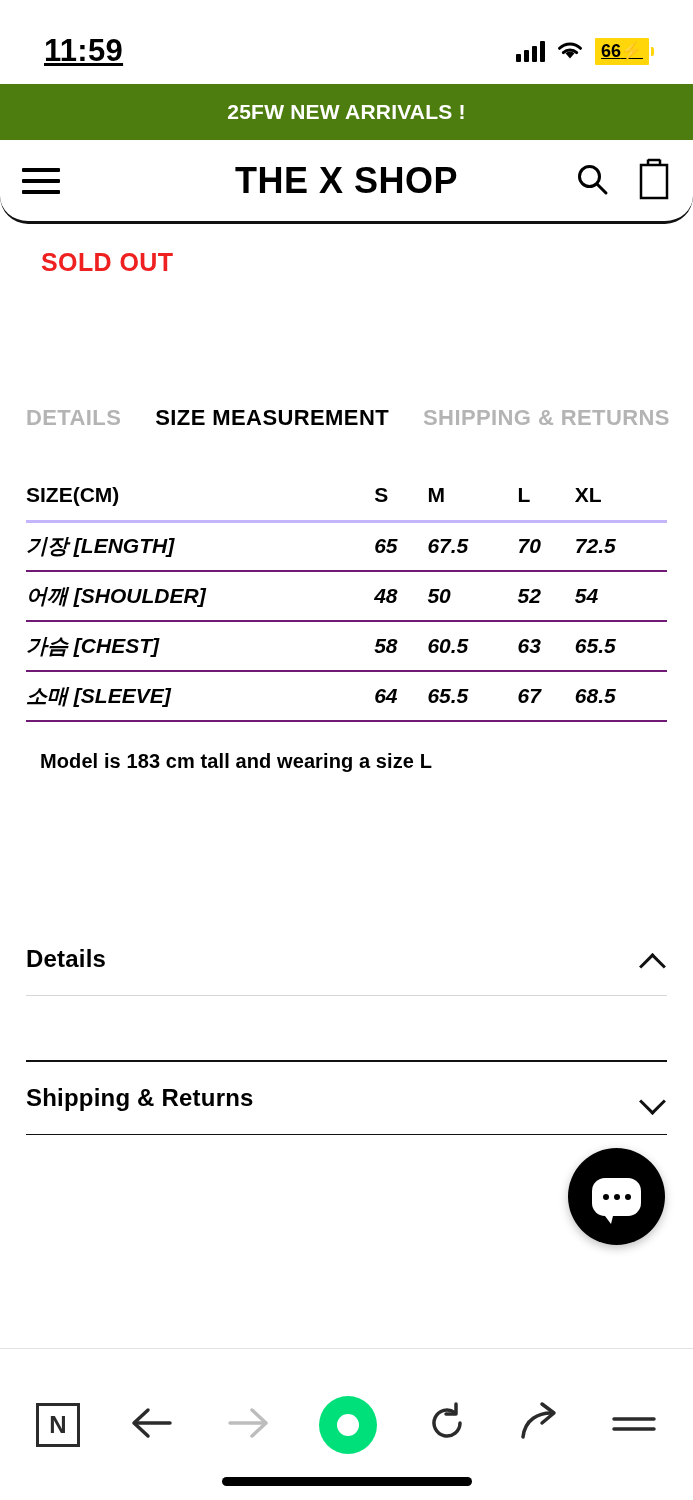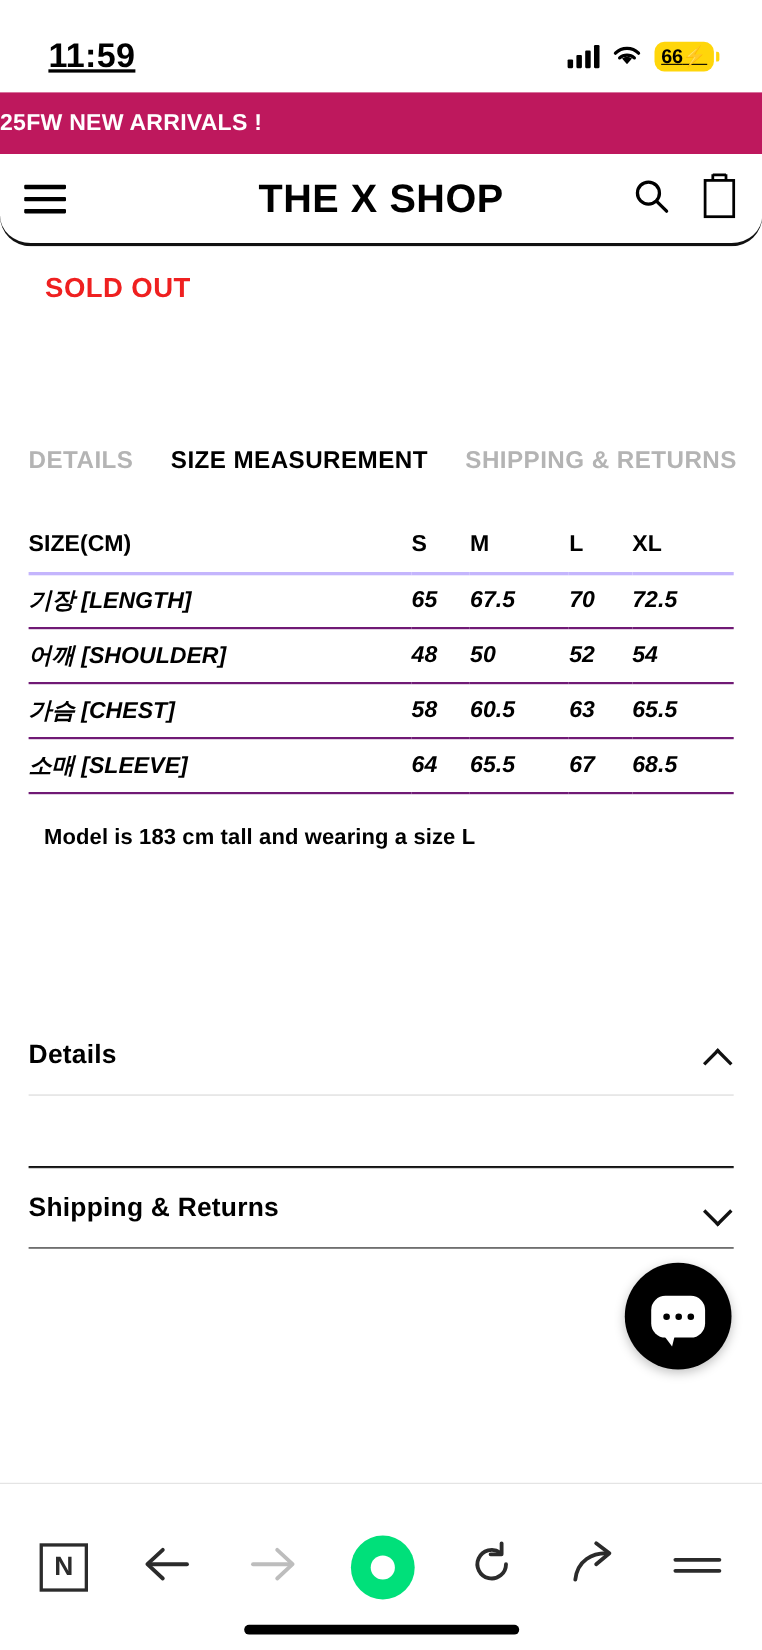--- a/index.html
+++ b/index.html
@@ -41,38 +41,38 @@
   .signal { display: flex; align-items: flex-end; gap: 3px; height: 22px; }
   .signal i { width: 5px; background: #000; border-radius: 1px; display: block; }
   .signal i:nth-child(1) { height: 8px; }
   .signal i:nth-child(2) { height: 12px; }
   .signal i:nth-child(3) { height: 16px; }
   .signal i:nth-child(4) { height: 21px; }
   .wifi { width: 28px; height: 22px; position: relative; }
   .battery {
     width: 54px; height: 27px;
     background: #ffd60a;
-    border-radius: 9px;
+    border-radius: 1px;
     display: flex; align-items: center; justify-content: center;
     font-size: 18px; font-weight: 700; color: #000;
     position: relative;
     letter-spacing: -0.2px;
   }
   .battery::after {
     content: "";
     position: absolute; right: -5px; top: 9px;
     width: 3px; height: 9px; background: #ffd60a; border-radius: 0 2px 2px 0;
   }
 
   
   .announce {
-    background: #be185d;
+    background: #4d7c0f;
     color: #fff;
     height: 56px;
-    display: flex; align-items: center; justify-content: flex-start;
+    display: flex; align-items: center; justify-content: center;
     font-size: 21px;
     font-weight: 700;
     letter-spacing: 0.2px;
   }
 
   
   .header {
     height: 84px;
     display: flex;
     align-items: center;

